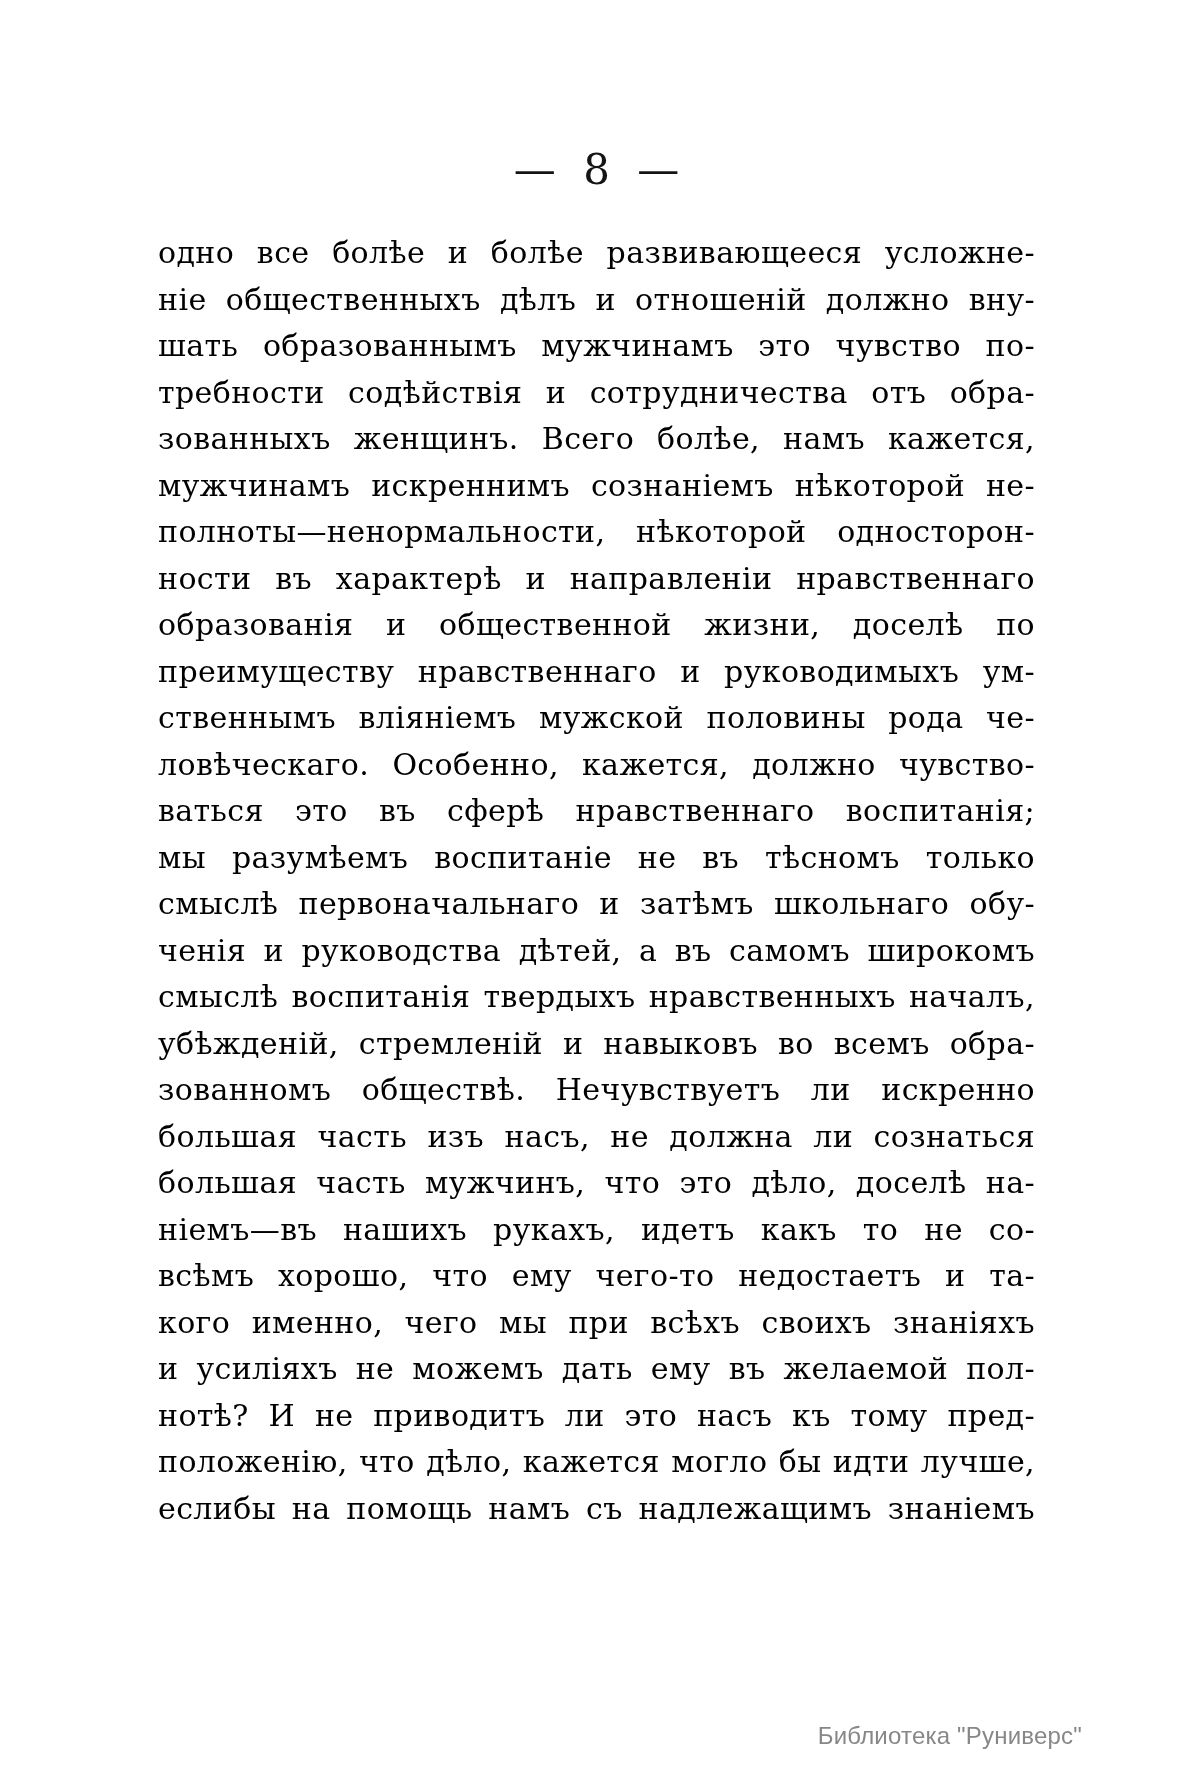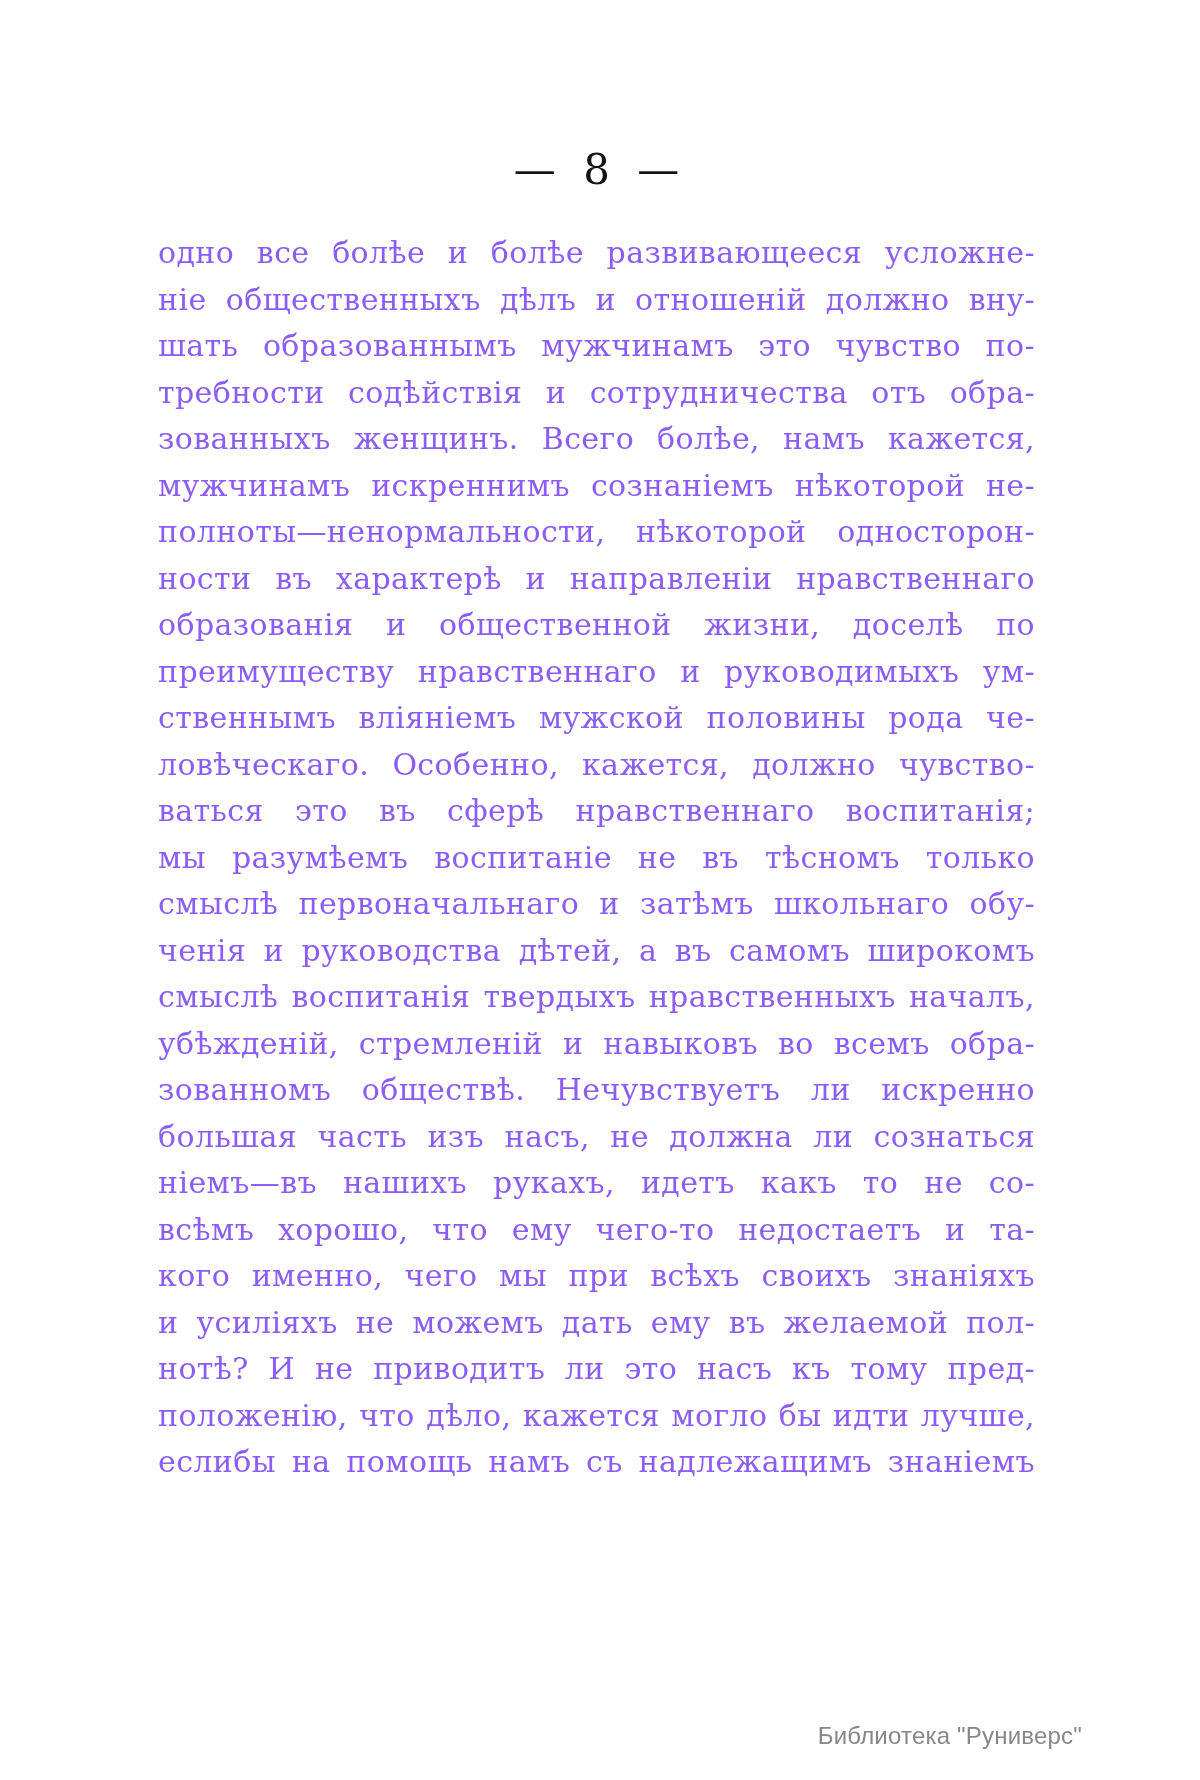--- a/index.html
+++ b/index.html
@@ -37,21 +37,21 @@
     width: 100%;
     height: 46.5px;
     line-height: 46.5px;
     font-size: 30px;
     letter-spacing: 0.4px;
     text-align: justify;
     text-align-last: justify;
     -moz-text-align-last: justify;
     white-space: normal;
     overflow: visible;
-    color: #8b5cf6;
+    color: #000000;
   }
   .watermark {
     position: absolute;
     top: 1722px;
     right: 118px;
     font-family: "Liberation Sans", sans-serif;
     font-size: 24px;
     line-height: 28px;
     color: #878787;
     letter-spacing: 0.2px;
@@ -78,20 +78,21 @@
     <div class="text-line">ственнымъ вліяніемъ мужской половины рода че-</div>
     <div class="text-line">ловѣческаго. Особенно, кажется, должно чувство-</div>
     <div class="text-line">ваться это въ сферѣ нравственнаго воспитанія;</div>
     <div class="text-line">мы разумѣемъ воспитаніе не въ тѣсномъ только</div>
     <div class="text-line">смыслѣ первоначальнаго и затѣмъ школьнаго обу-</div>
     <div class="text-line">ченія и руководства дѣтей, а въ самомъ широкомъ</div>
     <div class="text-line">смыслѣ воспитанія твердыхъ нравственныхъ началъ,</div>
     <div class="text-line">убѣжденій, стремленій и навыковъ во всемъ обра-</div>
     <div class="text-line">зованномъ обществѣ. Нечувствуетъ ли искренно</div>
     <div class="text-line">большая часть изъ насъ, не должна ли сознаться</div>
+    <div class="text-line">большая часть мужчинъ, что это дѣло, доселѣ на-</div>
     <div class="text-line">ніемъ—въ нашихъ рукахъ, идетъ какъ то не со-</div>
     <div class="text-line">всѣмъ хорошо, что ему чего-то недостаетъ и та-</div>
     <div class="text-line">кого именно, чего мы при всѣхъ своихъ знаніяхъ</div>
     <div class="text-line">и усиліяхъ не можемъ дать ему въ желаемой пол-</div>
     <div class="text-line">нотѣ? И не приводитъ ли это насъ къ тому пред-</div>
     <div class="text-line">положенію, что дѣло, кажется могло бы идти лучше,</div>
     <div class="text-line">еслибы на помощь намъ съ надлежащимъ знаніемъ</div>
   </div>
 
   <div class="watermark">Библиотека "Руниверс"</div>

